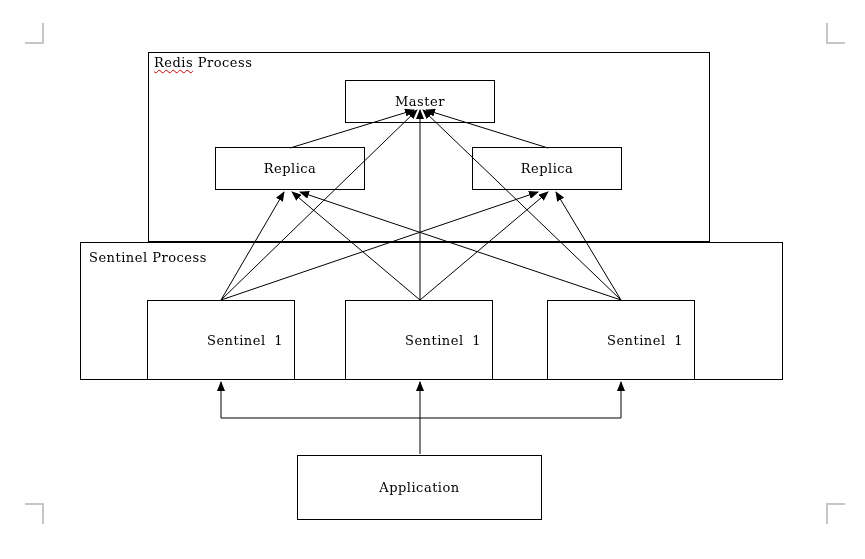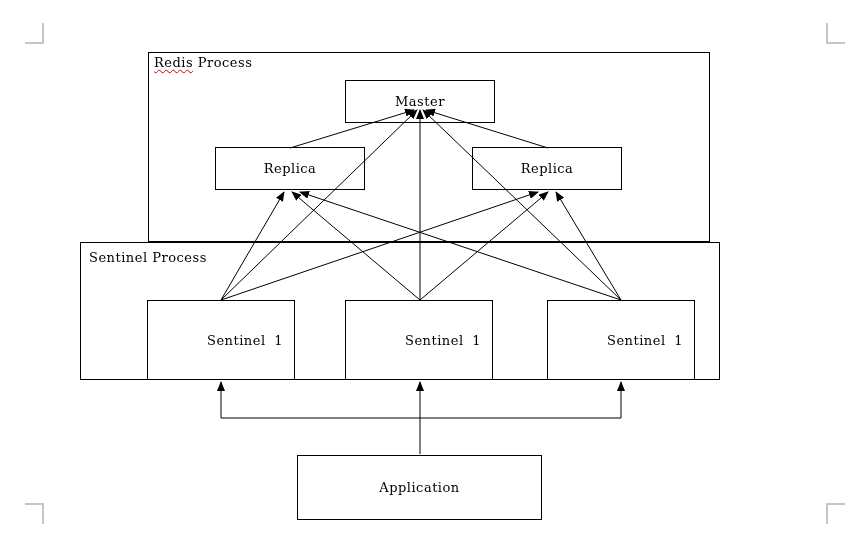--- a/index.html
+++ b/index.html
@@ -53,21 +53,21 @@
   .corner.bl { left: 25px;  top: 503px; border-right: 2px solid #c6c6c6; border-top: 2px solid #c6c6c6; }
   .corner.br { left: 826px; top: 503px; border-left: 2px solid #c6c6c6;  border-top: 2px solid #c6c6c6; }
   svg.edges {
     position: absolute;
     left: 0; top: 0;
     width: 865px; height: 559px;
     pointer-events: none;
   }
   
   #redis-group    { left: 148px; top: 52px;  width: 562px; height: 190px; padding-left: 48px; }
-  #sentinel-group { left: 80px;  top: 242px; width: 640px; height: 138px; }
+  #sentinel-group { left: 80px;  top: 242px; width: 703px; height: 138px; }
   #master         { left: 345px; top: 80px;  width: 150px; height: 43px; }
   #replica-left   { left: 215px; top: 147px; width: 150px; height: 43px; }
   #replica-right  { left: 472px; top: 147px; width: 150px; height: 43px; }
   #sentinel-1     { left: 147px; top: 300px; width: 148px; height: 80px; }
   #sentinel-2     { left: 345px; top: 300px; width: 148px; height: 80px; }
   #sentinel-3     { left: 547px; top: 300px; width: 148px; height: 80px; }
   #application    { left: 297px; top: 455px; width: 245px; height: 65px; }
   #redis-group .group-label    { left: 5px; top: 2px; }
   #sentinel-group .group-label { left: 8px; top: 7px; }
 </style>

